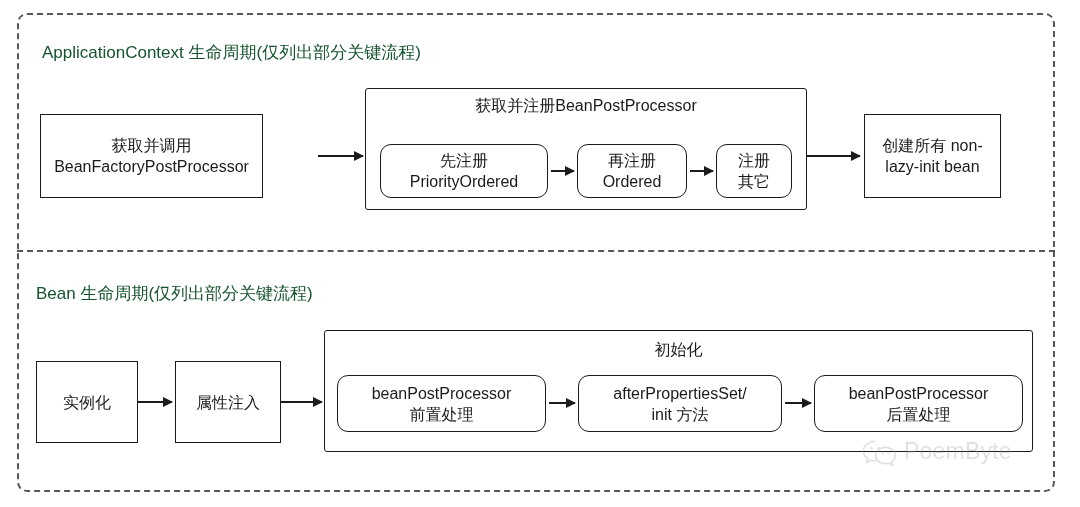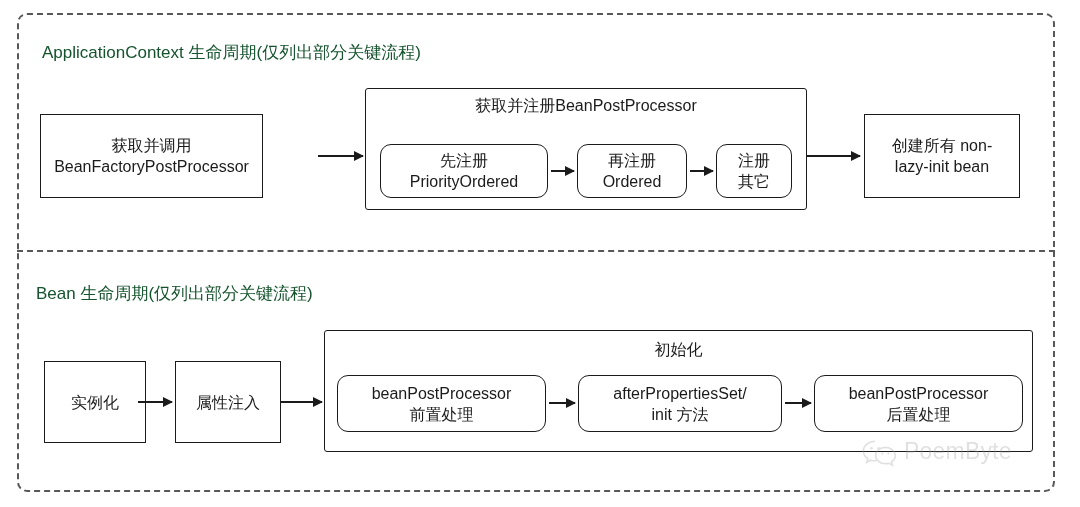--- a/index.html
+++ b/index.html
@@ -165,28 +165,28 @@
 
   <div class="arrow" style="left:690px; top:170px; width:23px;"></div>
 
   <div class="node round" style="left:716px; top:144px; width:76px; height:54px;">
     <span class="line">注册</span>
     <span class="line">其它</span>
   </div>
 
   <div class="arrow" style="left:807px; top:155px; width:53px;"></div>
 
-  <div class="node rect" style="left:864px; top:114px; width:156px; height:84px;">
+  <div class="node rect" style="left:864px; top:114px; width:137px; height:84px;">
     <span class="line">创建所有 non-</span>
     <span class="line">lazy-init bean</span>
   </div>
 
   <div class="section-title" id="bean-title">Bean 生命周期(仅列出部分关键流程)</div>
 
-  <div class="node rect" style="left:36px; top:361px; width:102px; height:82px;margin-left:8px;">
+  <div class="node rect" style="left:36px; top:361px; width:102px; height:82px;">
     <span class="line">实例化</span>
   </div>
 
   <div class="arrow" style="left:138px; top:401px; width:34px;"></div>
 
   <div class="node rect" style="left:175px; top:361px; width:106px; height:82px;">
     <span class="line">属性注入</span>
   </div>
 
   <div class="arrow" style="left:281px; top:401px; width:41px;"></div>

